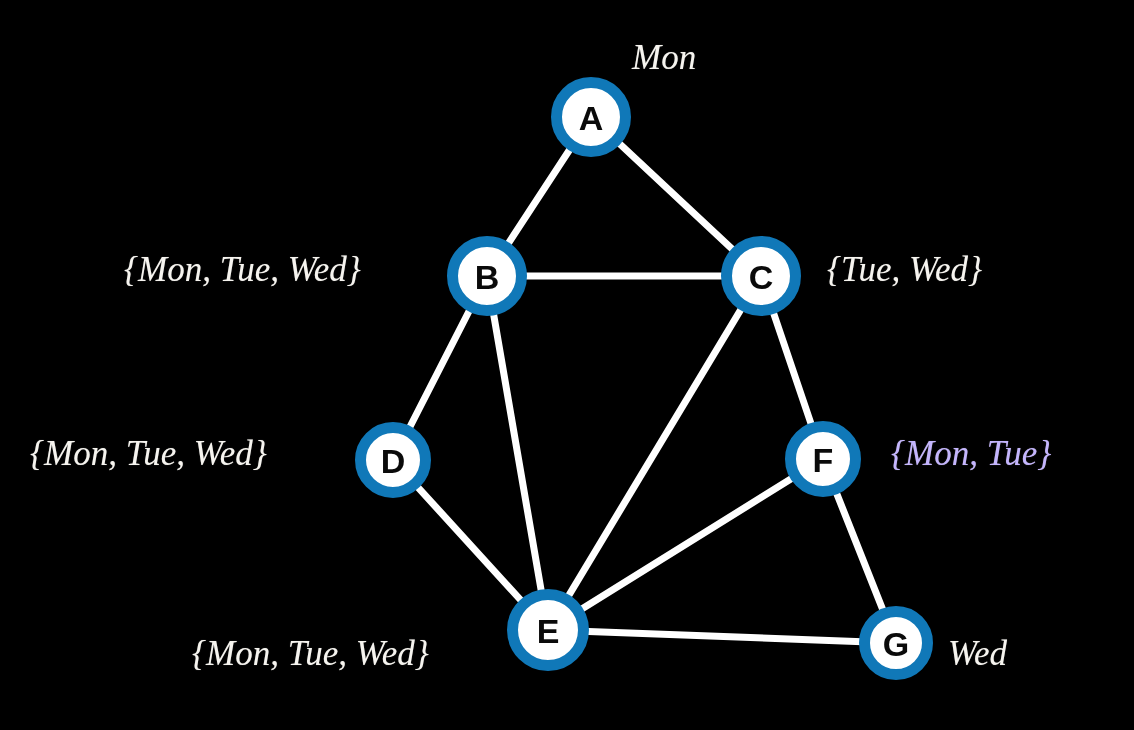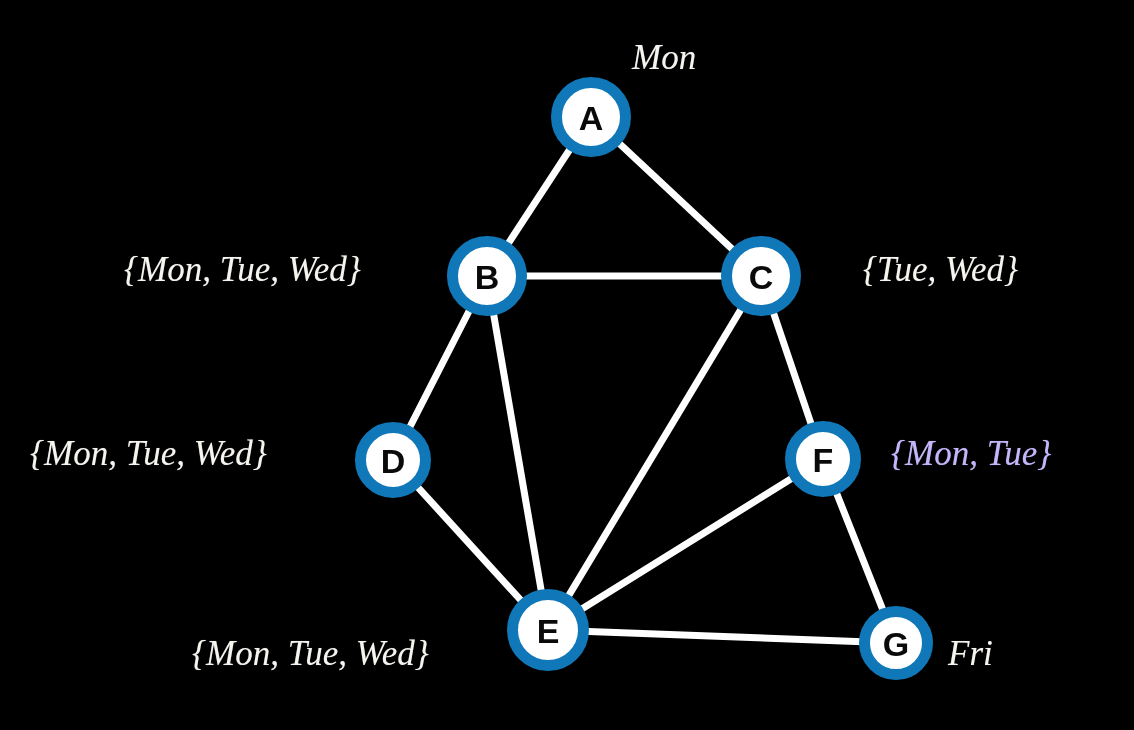--- a/index.html
+++ b/index.html
@@ -101,20 +101,20 @@
         <g>
           <circle cx="896" cy="643" r="31.5" class="node-ring" fill="#ffffff" stroke="#1078b8"></circle>
           <text x="896" y="644" class="node-letter" fill="#0a0a0a">G</text>
         </g>
       </g>
   </svg>
 
   <div id="labels-layer">
       <div class="domain-label lbl-right" style="left: 632px; top: 40px; color: rgb(246, 244, 239);">Mon</div>
       <div class="domain-label lbl-right" style="left: 124px; top: 252px; color: rgb(246, 244, 239);">{Mon, Tue, Wed}</div>
-      <div class="domain-label lbl-right" style="left: 827px; top: 252px; color: rgb(246, 244, 239); margin-left: 36px;">{Tue, Wed}</div>
+      <div class="domain-label lbl-right" style="left: 827px; top: 252px; color: rgb(246, 244, 239);">{Tue, Wed}</div>
       <div class="domain-label lbl-right" style="left: 30px; top: 436px; color: rgb(246, 244, 239);">{Mon, Tue, Wed}</div>
       <div class="domain-label lbl-right" style="left: 891px; top: 436px; color: #c4b5fd;">{Mon, Tue}</div>
       <div class="domain-label lbl-right" style="left: 192px; top: 636px; color: rgb(246, 244, 239);">{Mon, Tue, Wed}</div>
-      <div class="domain-label lbl-right" style="left: 948px; top: 636px; color: rgb(246, 244, 239);">Fri</div>
+      <div class="domain-label lbl-right" style="left: 948px; top: 636px; color: rgb(246, 244, 239);">Wed</div>
     </div>
 
 </div>
 
 </body></html>

